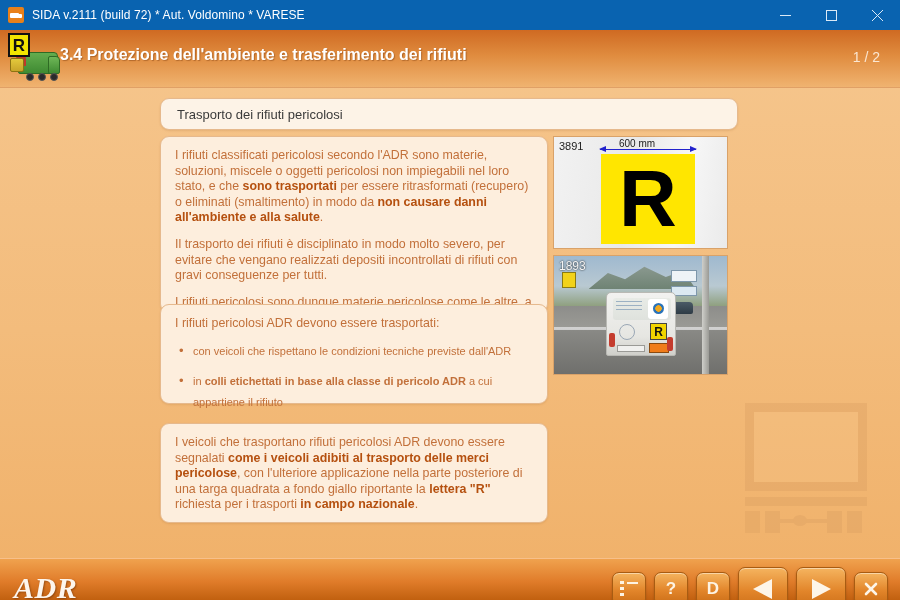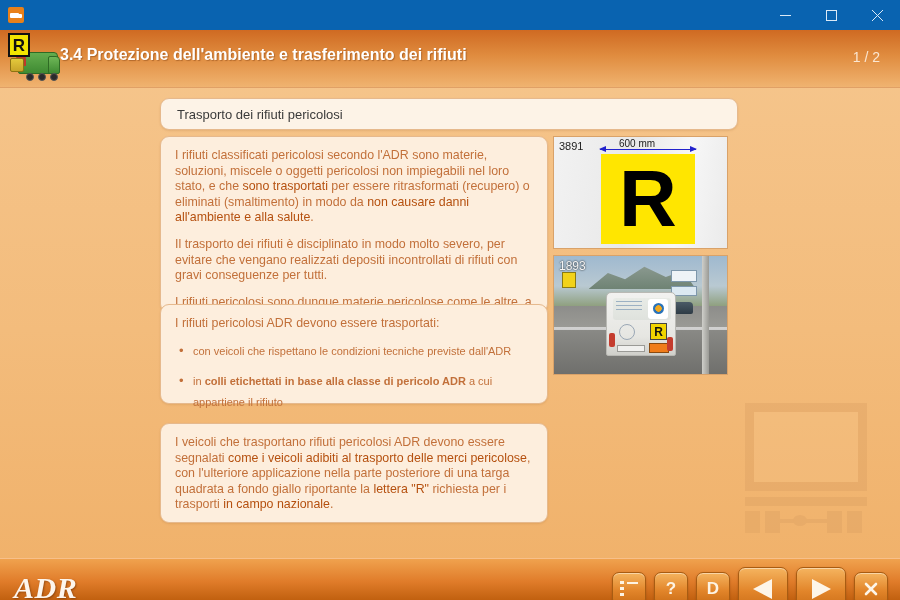--- a/index.html
+++ b/index.html
@@ -148,21 +148,21 @@
   .text-panel { left: 160px; top: 48px; width: 388px; }
   .p1 { top: 48px; height: 177px; }
   .p2 { top: 216px; height: 100px; }
   .p3 { top: 335px; height: 100px; }
 
   .panel-inner { padding: 11px 14px 10px 14px; }
   .ptext {
     font-size: 12.4px; line-height: 15.6px;
     color: #c2703a;
   }
-  .ptext b { color: #b5500f; font-weight: normal; margin-top: 28px; }
+  .ptext b { color: #b5500f; font-weight: bold; margin-top: 28px; }
   .ptext p + p { margin-top: 11px; }
   .bullets { list-style: none; margin-top: 9px; }
   .bullets li {
     position: relative; padding-left: 18px; margin-top: 9px;
     font-size: 11px; line-height: 21px; color: #c2703a;
   }
   .bullets li:first-child { margin-top: 8px; }
   .bullets li::before {
     content: "•"; position: absolute; left: 4px; top: -1px;
     color: #c2703a; font-size: 13px;
@@ -308,20 +308,21 @@
   .icon-lines b:nth-of-type(2){ top: 5px; }
   .icon-lines b:nth-of-type(3){ top: 11px; }
 </style>
 </head>
 <body>
 
 <div id="app">
 
   <div class="titlebar">
     <div class="app-icon"></div>
+    <div class="title-text">SIDA v.2111 (build 72) * Aut. Voldomino * VARESE</div>
     <div class="winbtns">
       <div class="winbtn">
         <svg width="11" height="11" viewBox="0 0 11 11">
             <line x1="0" y1="5.5" x2="11" y2="5.5" stroke="#dbeaf7" stroke-width="1"></line>
           </svg>
       </div>
       <div class="winbtn">
         <svg width="11" height="11" viewBox="0 0 11 11">
             <rect x="0.5" y="0.5" width="10" height="10" fill="none" stroke="#dbeaf7" stroke-width="1"></rect>
           </svg>

